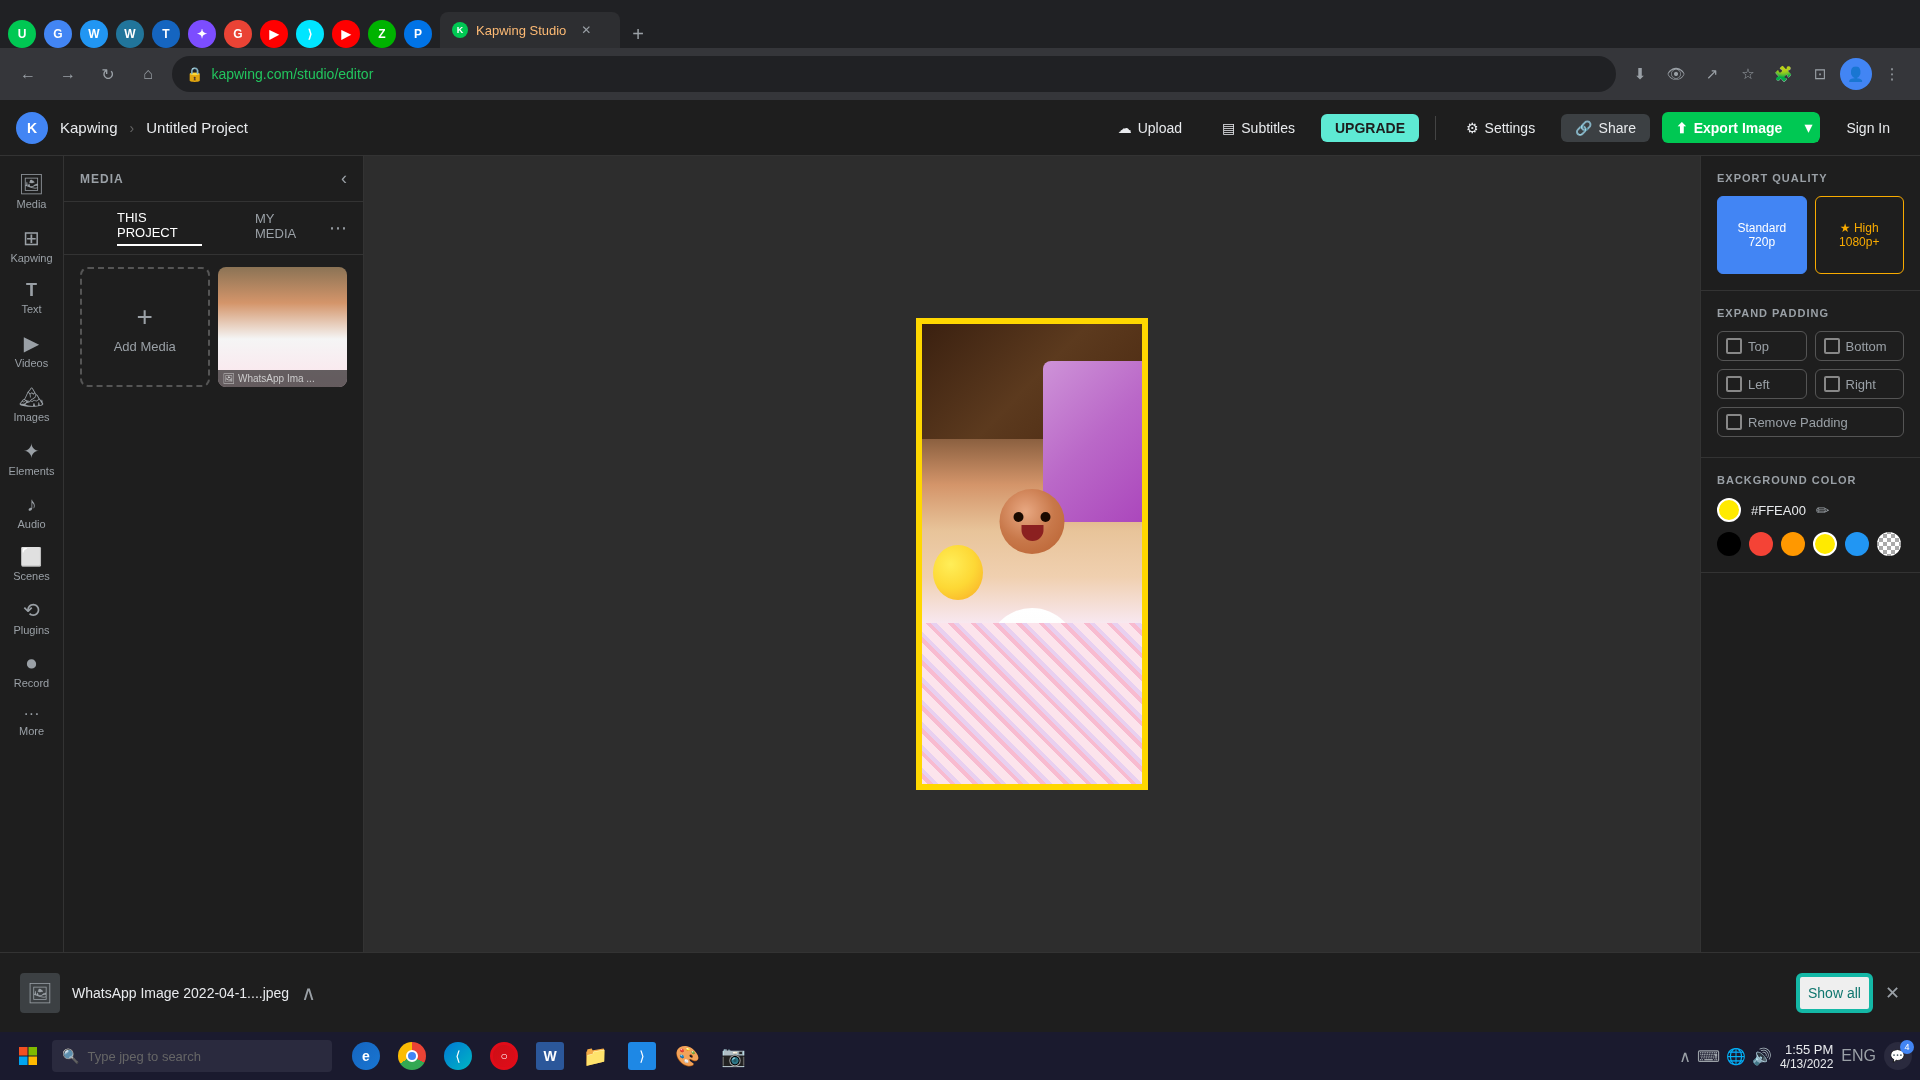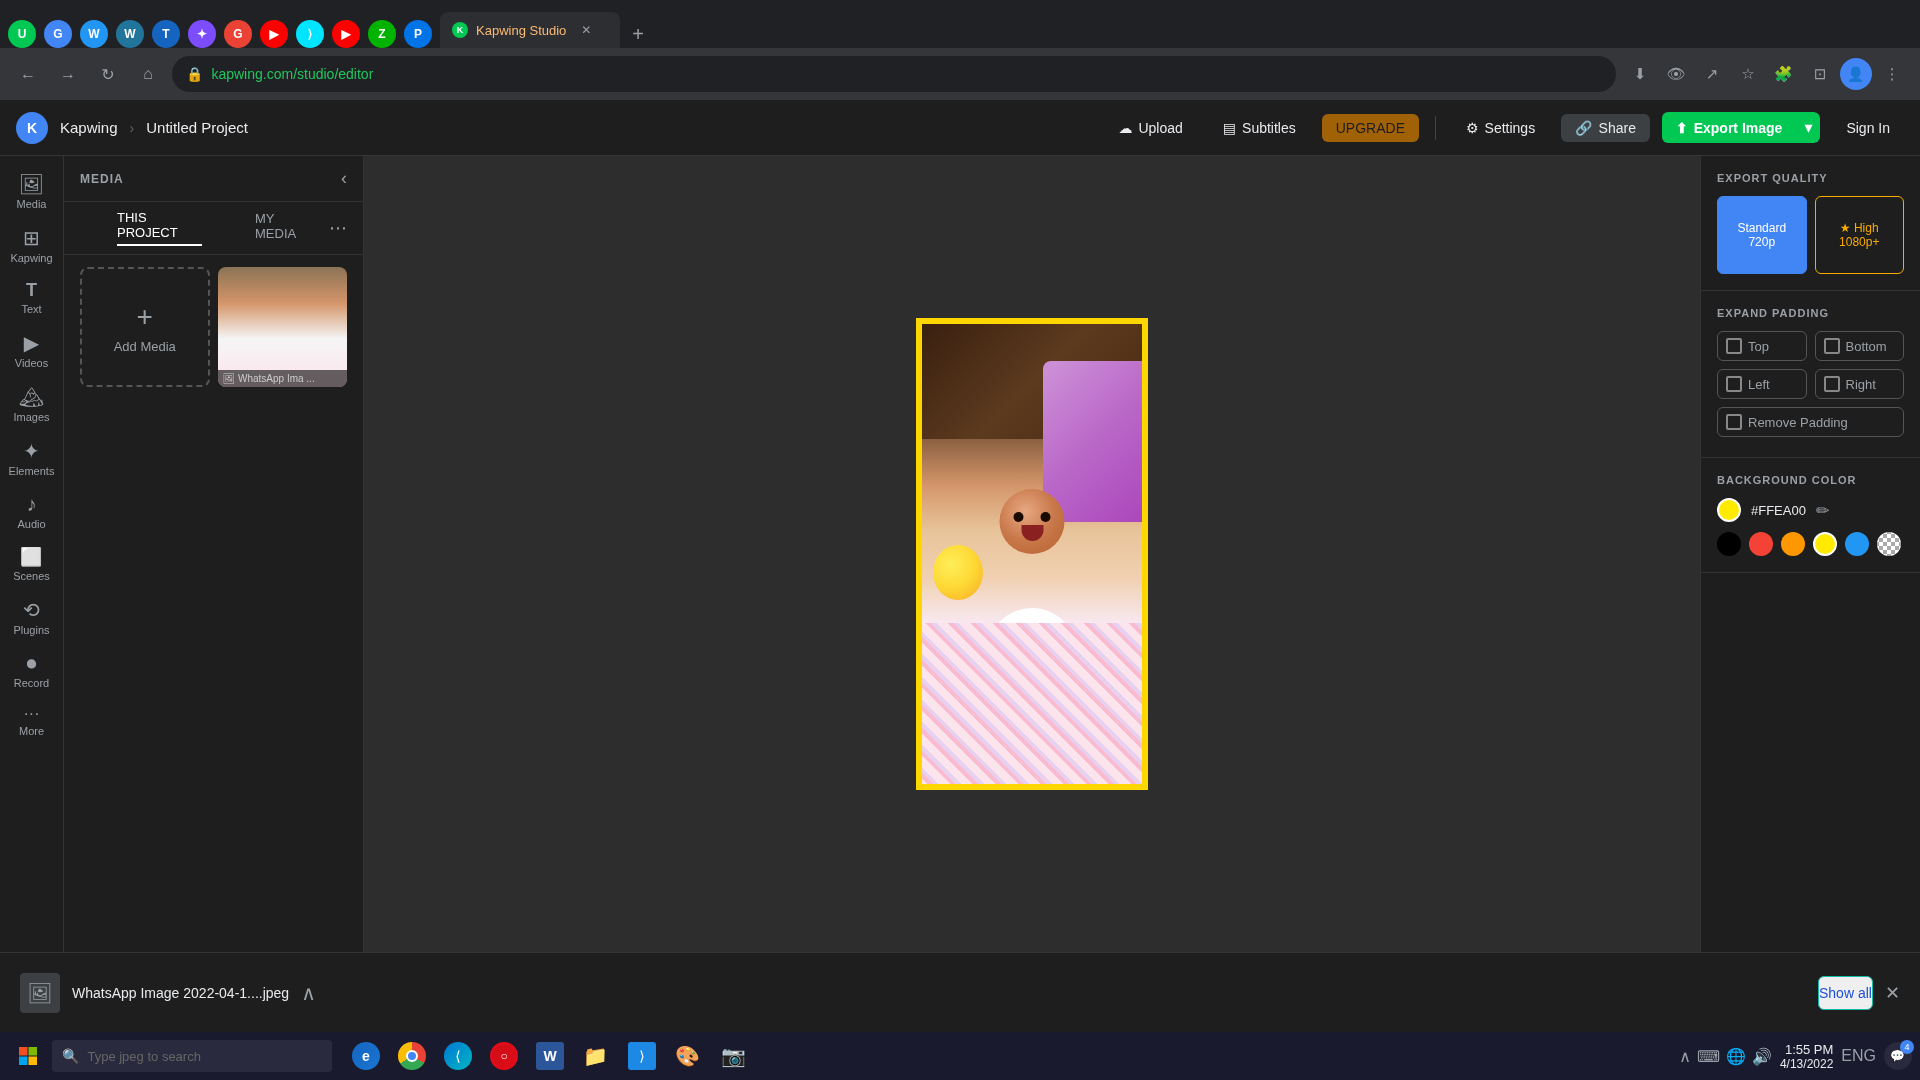--- a/index.html
+++ b/index.html
@@ -25,21 +25,21 @@
     .app-container { flex: 1; display: flex; flex-direction: column; overflow: hidden; }
     .app-header { height: 56px; background: #1e1e1e; display: flex; align-items: center; padding: 0 16px; gap: 12px; border-bottom: 1px solid #333; }
     .app-logo { width: 32px; height: 32px; border-radius: 50%; background: #4285f4; display: flex; align-items: center; justify-content: center; color: white; font-weight: bold; font-size: 14px; }
     .app-brand { color: #e8eaed; font-size: 15px; font-weight: 500; }
     .breadcrumb-sep { color: #666; font-size: 14px; }
     .project-name { color: #e8eaed; font-size: 15px; }
     .header-spacer { flex: 1; }
     .header-btn { display: flex; align-items: center; gap: 6px; padding: 6px 14px; border-radius: 6px; font-size: 14px; cursor: pointer; }
     .header-btn.upload { color: #e8eaed; background: transparent; border: none; }
     .header-btn.subtitles { color: #e8eaed; background: transparent; border: none; }
-    .header-btn.upgrade { background: #a16207; color: #1e1e1e; font-weight: 400; border: none; border-radius: 6px; }
+    .header-btn.upgrade { background: #5eead4; color: #1e1e1e; font-weight: 700; border: none; border-radius: 6px; }
     .header-btn.settings { color: #e8eaed; background: transparent; border: none; }
     .header-btn.share { background: #3c4043; color: #e8eaed; border: none; }
     .header-btn.export { background: #00c853; color: #fff; border: none; font-weight: 600; }
     .header-btn.signin { color: #e8eaed; background: transparent; border: none; }
     .export-dropdown { background: #00c853; padding: 6px 8px; border-radius: 0 6px 6px 0; color: #fff; cursor: pointer; }
 
     
     .main-content { flex: 1; display: flex; overflow: hidden; }
 
     
@@ -94,21 +94,21 @@
     .color-picker-icon { color: #9aa0a6; font-size: 16px; cursor: pointer; }
     .color-swatches { display: flex; gap: 8px; }
     .color-swatch { width: 24px; height: 24px; border-radius: 50%; cursor: pointer; border: 2px solid transparent; }
 
     
     .bottom-bar { height: 80px; background: #1e1e1e; border-top: 1px solid #333; display: flex; align-items: center; padding: 0 20px; gap: 12px; }
     .file-icon { width: 40px; height: 40px; background: #3c4043; border-radius: 4px; display: flex; align-items: center; justify-content: center; color: #9aa0a6; font-size: 20px; }
     .file-name { color: #e8eaed; font-size: 14px; }
     .collapse-bar-btn { color: #9aa0a6; font-size: 20px; cursor: pointer; }
     .bottom-bar-spacer { flex: 1; }
-    .show-all-btn { color: #1d4ed8; font-size: 14px; cursor: pointer; font-weight: 500; padding: 8px 0; border: 1px solid #14b8a6; border-radius: 6px; }
+    .show-all-btn { color: #0f766e; font-size: 14px; cursor: pointer; font-weight: 500; padding: 8px 8px; border: 4px solid #14b8a6; border-radius: 6px; }
     .close-bar-btn { color: #9aa0a6; font-size: 18px; cursor: pointer; }
 
     
     .taskbar { height: 48px; background: #1a1a2e; display: flex; align-items: center; padding: 0 8px; gap: 4px; }
     .start-btn { width: 40px; height: 40px; display: flex; align-items: center; justify-content: center; cursor: pointer; }
     .taskbar-search { height: 32px; width: 280px; background: #2a2a3e; border-radius: 4px; display: flex; align-items: center; padding: 0 10px; gap: 8px; }
     .taskbar-search-icon { color: #9aa0a6; font-size: 14px; }
     .taskbar-search-text { color: #666; font-size: 13px; }
     .taskbar-apps { display: flex; align-items: center; gap: 2px; margin-left: 8px; }
     .taskbar-app { width: 44px; height: 44px; display: flex; align-items: center; justify-content: center; cursor: pointer; border-radius: 4px; }

